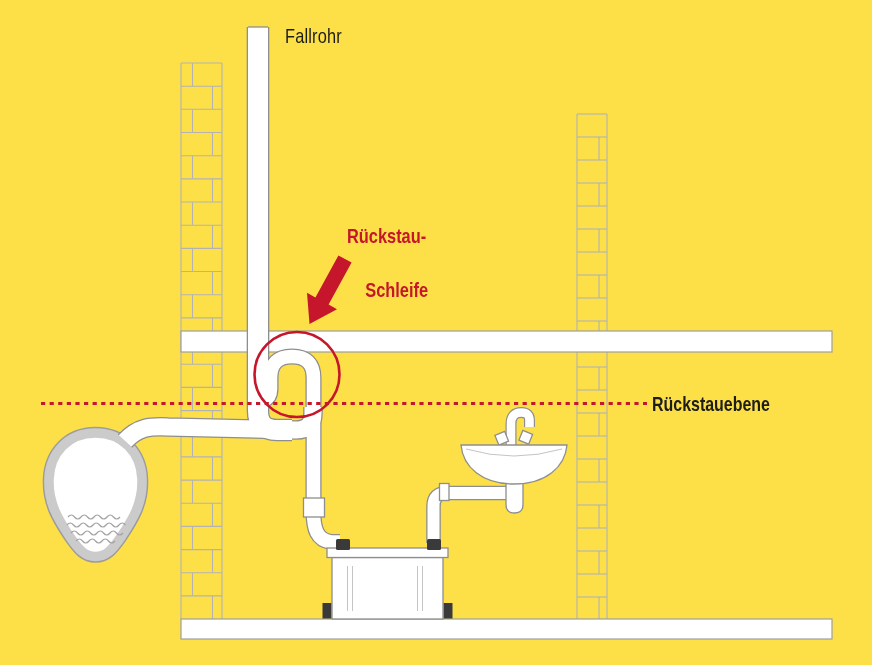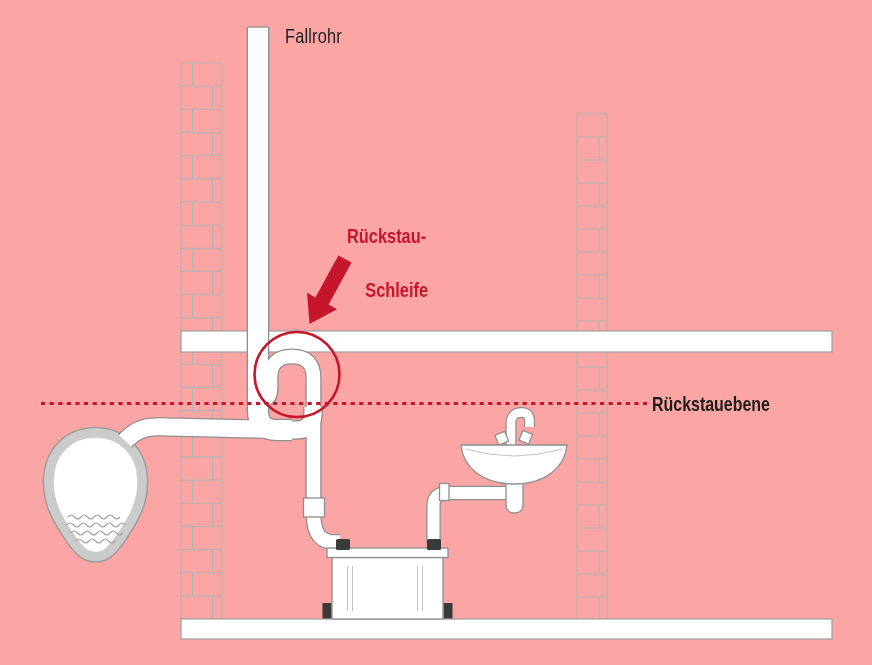--- a/index.html
+++ b/index.html
@@ -1,16 +1,16 @@
 <!DOCTYPE html>
 <html style="--accent-red: #c5162c; --line-gray: #8e8e8e; --brick-gray: #b3b3b3; --slab-gray: #9e9e9e; --text-dark: #1d1d1b; --dark-fitting: #3a3a3a; --ring-band: #cbcbcb; --ring-edge: #9c9c9c;"><head>
 <meta charset="utf-8">
 <style>
   html,body{margin:0;padding:0;background:#fff;}
-  #stage{position:relative;width:872px;height:665px;background:#fca5a5;overflow:hidden;
+  #stage{position:relative;width:872px;height:665px;background:#fde047;overflow:hidden;
          font-family:"Liberation Sans","DejaVu Sans",sans-serif;}
   #diagram{position:absolute;left:0;top:0;}
   .lbl{position:absolute;transform-origin:left top;white-space:pre;}
   #lbl-fallrohr{left:285px;top:24px;font-size:21px;font-weight:400;color:var(--text-dark);
                 transform:scaleX(0.78);letter-spacing:0.2px;}
   #lbl-loop{left:347px;top:222px;font-size:21px;font-weight:700;color:var(--accent-red);
             line-height:27px;transform:scaleX(0.78);}
   #lbl-ebene{left:652px;top:392px;font-size:21px;font-weight:700;color:var(--text-dark);
              transform:scaleX(0.76);}
   

